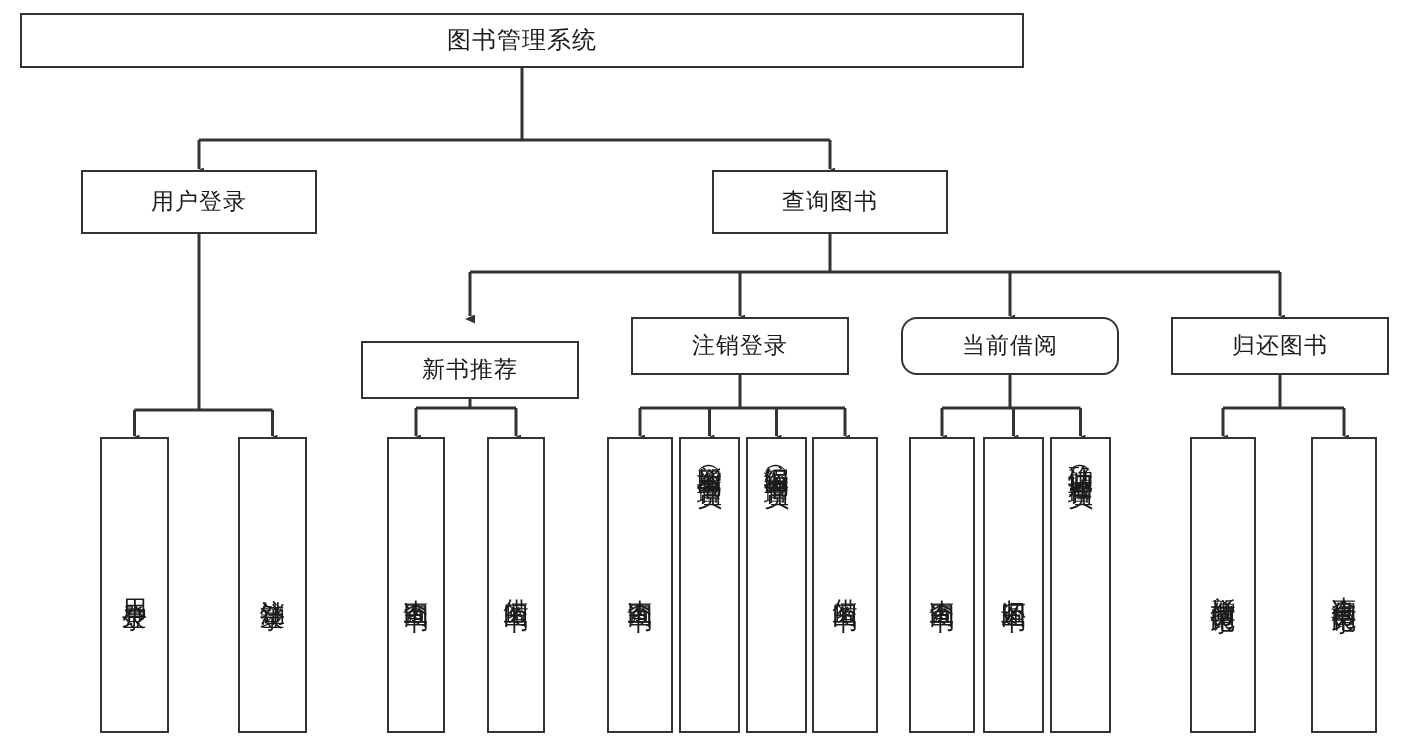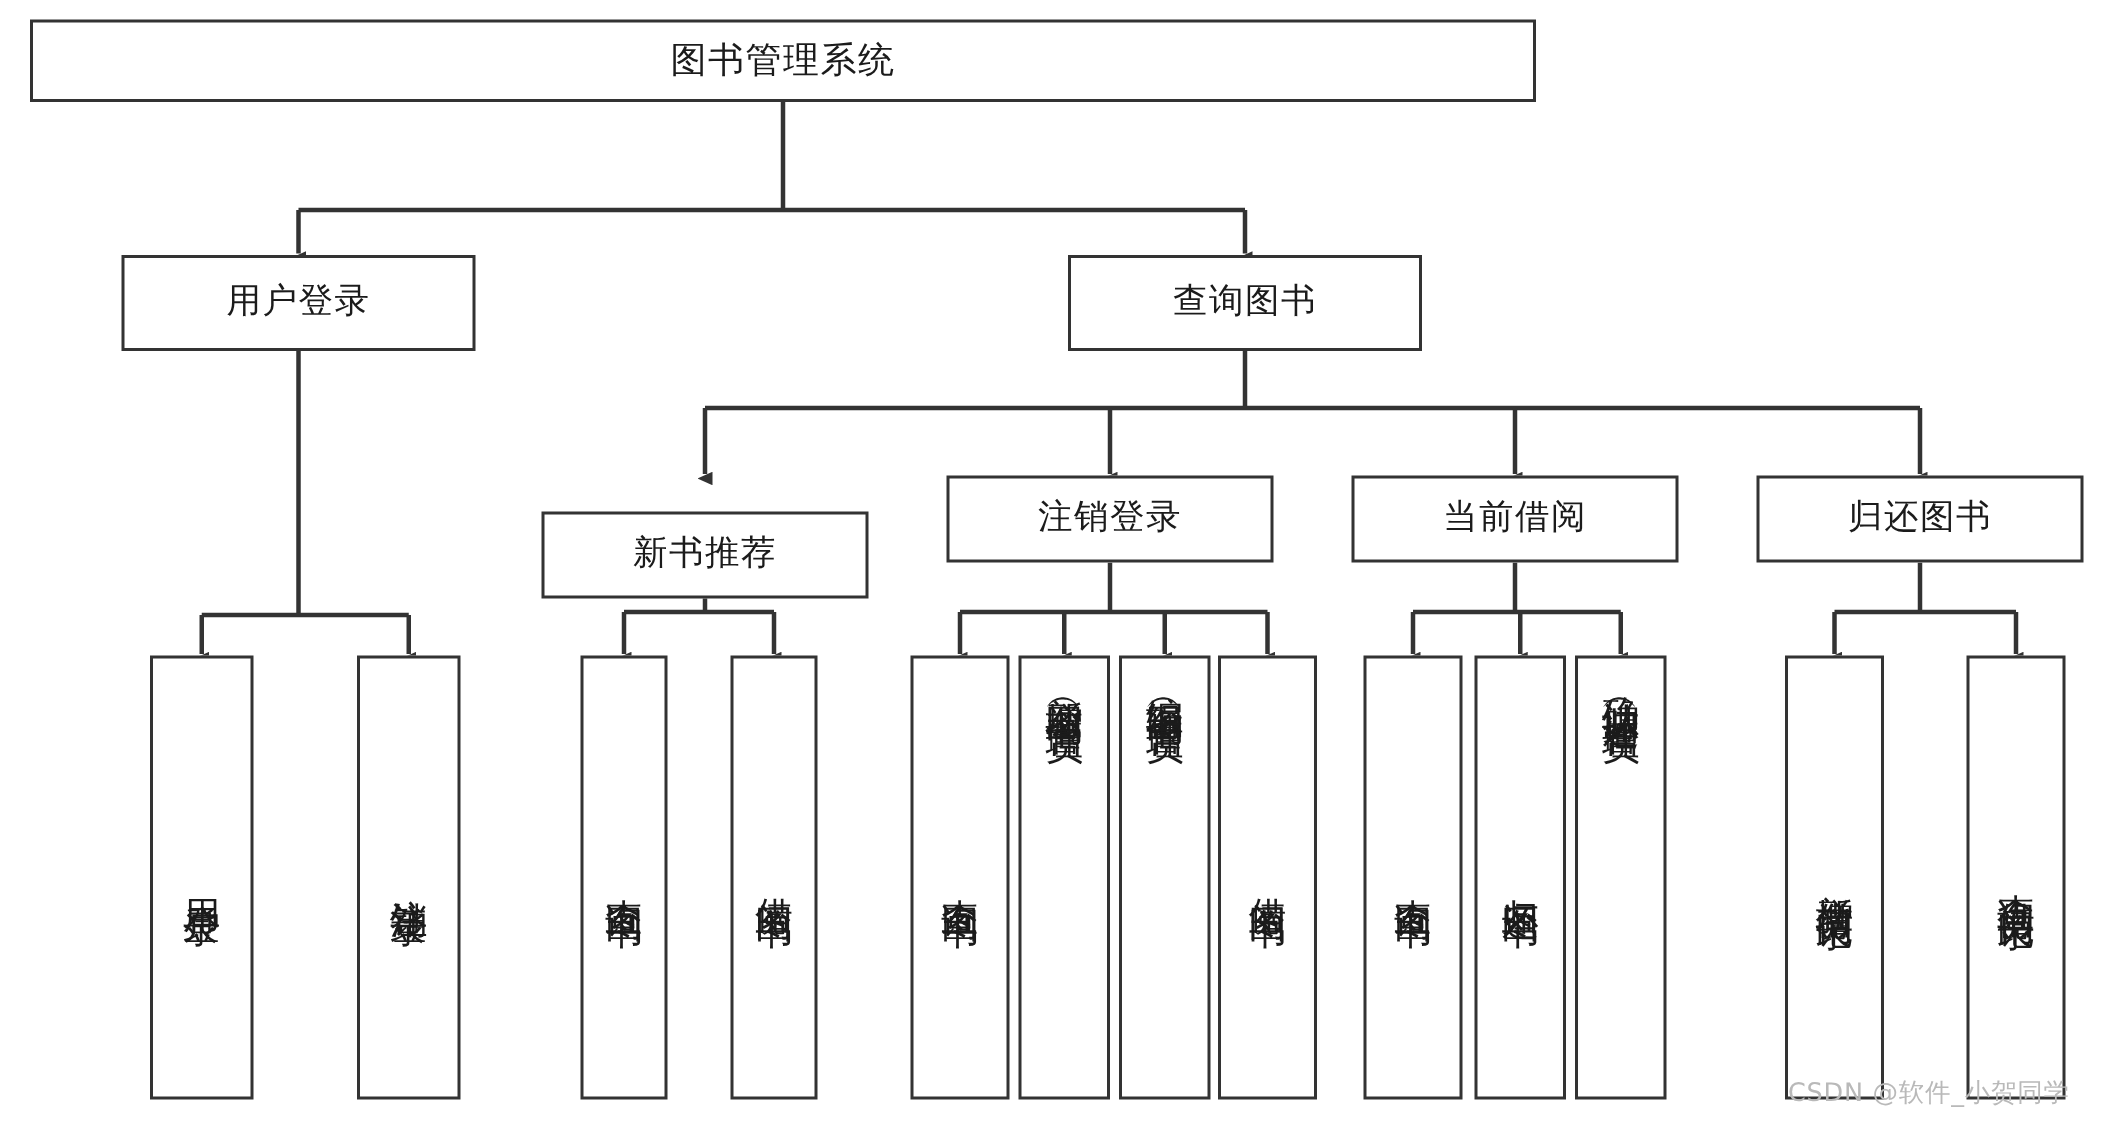--- a/index.html
+++ b/index.html
@@ -125,21 +125,21 @@
       </div>
       <div class="node horizontal" id="node-l2_manage" style="left: 712px; top: 170px; width: 236px; height: 64px;">
         <span class="label">查询图书</span>
       </div>
       <div class="node horizontal" id="node-l3_newbook" style="left: 361px; top: 317px; width: 218px; height: 58px; margin-top: 24px;">
         <span class="label">新书推荐</span>
       </div>
       <div class="node horizontal" id="node-l3_borrow" style="left: 631px; top: 317px; width: 218px; height: 58px;">
         <span class="label">注销登录</span>
       </div>
-      <div class="node horizontal" id="node-l3_current" style="left: 901px; top: 317px; width: 218px; height: 58px;">
+      <div class="node horizontal" id="node-l3_current" style="left: 901px; top: 317px; width: 218px; height: 58px; border-radius: 16px;">
         <span class="label">当前借阅</span>
       </div>
       <div class="node horizontal" id="node-l3_record" style="left: 1171px; top: 317px; width: 218px; height: 58px;">
         <span class="label">归还图书</span>
       </div>
       <div class="node vertical" id="node-leaf_user_login" style="left: 100px; top: 437px; width: 69px; height: 296px; align-items: center;">
         <span class="label">用户登录</span>
       </div>
       <div class="node vertical" id="node-leaf_user_logout" style="left: 238px; top: 437px; width: 69px; height: 296px; align-items: center;">
         <span class="label">注销登录</span>
@@ -171,14 +171,13 @@
       <div class="node vertical" id="node-leaf_cur_confirm" style="left: 1050px; top: 437px; width: 61px; height: 296px; align-items: flex-start;">
         <span class="label" style="padding-top: 6px;">确认归还（管理员）</span>
       </div>
       <div class="node vertical" id="node-leaf_rec_add" style="left: 1190px; top: 437px; width: 66px; height: 296px; align-items: center;">
         <span class="label">新增借阅记录</span>
       </div>
       <div class="node vertical" id="node-leaf_rec_query" style="left: 1311px; top: 437px; width: 66px; height: 296px; align-items: center;">
         <span class="label">查询借阅记录</span>
       </div>
     </div>
-  <div class="watermark" style="left: 1192px; top: 717px; color: rgb(185, 185, 185);">CSDN @软件_小贺同学</div>
 </div>
 
 </body></html>

